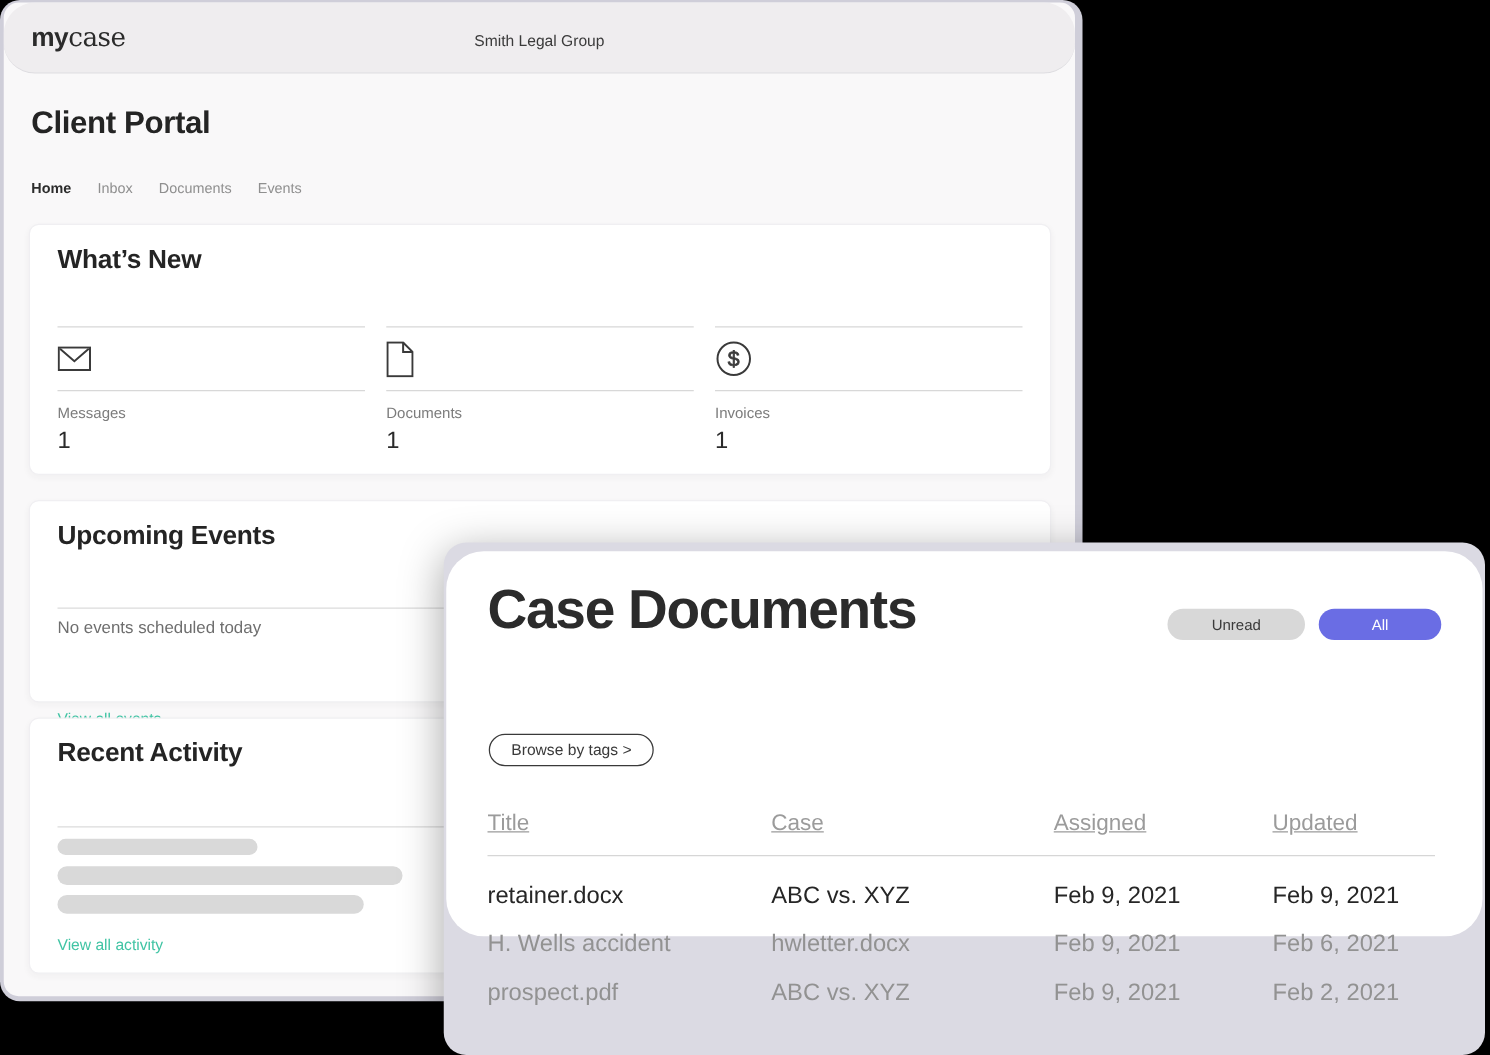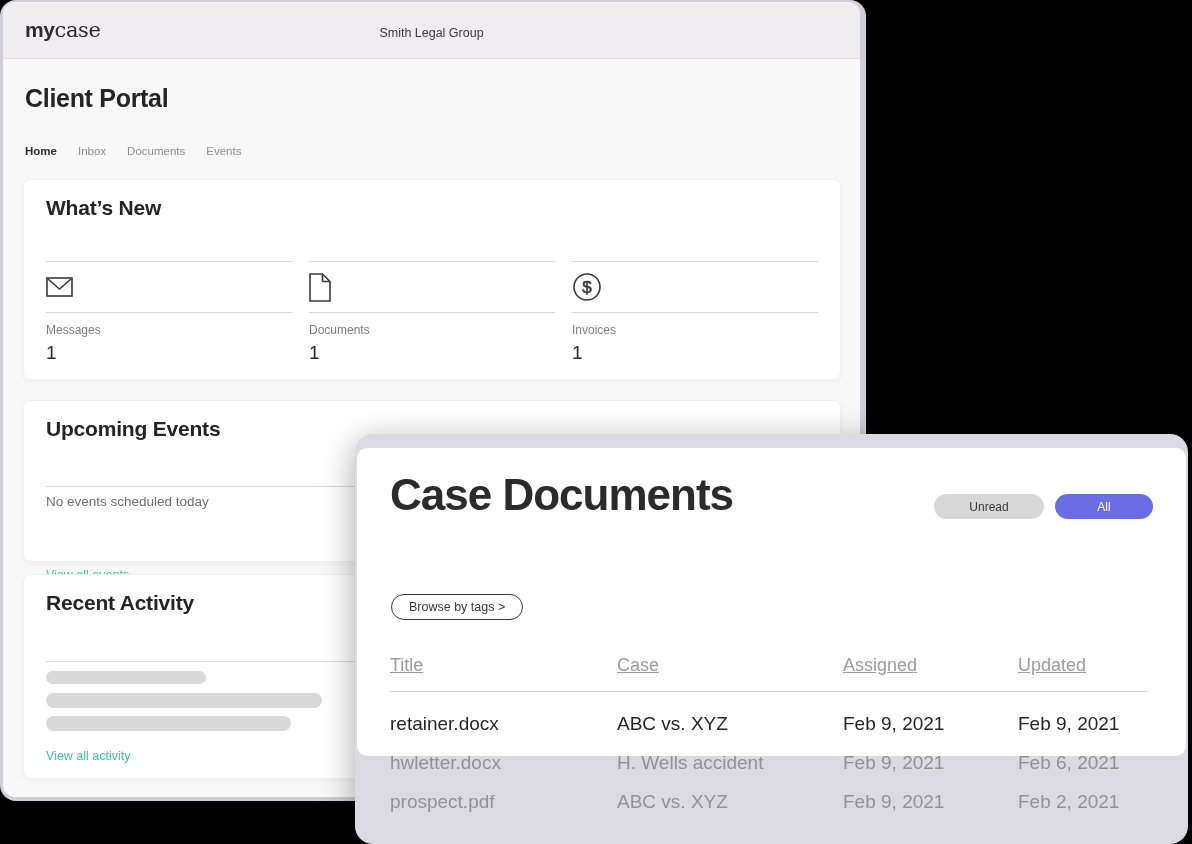--- a/index.html
+++ b/index.html
@@ -6,21 +6,21 @@
   html,body { background:#000; }
   body { font-family:"Liberation Sans", sans-serif; }
   .stage { position:relative; width:1192px; height:844px; background:#000; overflow:hidden; }
 
   
   .portal-backing { position:absolute; left:0; top:0; width:866px; height:801px;
     background:#cfced9; border-radius:16px; }
   .portal { position:absolute; left:3px; top:2px; width:857px; height:795px;
     background:#f9f8f9; border-radius:12px; overflow:hidden; }
   .portal-header { position:absolute; left:0; top:0; width:100%; height:57px;
-    background:#efedef; border-bottom:1px solid #dddce0; }
+    background:#efedef; border-bottom:1px solid #dddce0;border-radius:25px; }
   .logo { position:absolute; left:22px; top:16px; font-size:21px; color:#2b2b2b; letter-spacing:-0.4px; }
   .logo-my { font-weight:700; }
   .logo-case { font-family:"DejaVu Serif", serif; }
   .org { position:absolute; left:0; top:24px; width:100%; text-align:center;
     font-size:12.5px; color:#3b3b3b; }
   .page-title { position:absolute; left:22px; top:82px; font-size:25px; font-weight:600;
     color:#242424; letter-spacing:-0.3px; }
   .nav { position:absolute; left:22px; top:143px; display:flex; gap:21px; font-size:11.5px; }
   .nav-item { cursor:pointer; color:#8f8f8f; }
   .nav-item.active { color:#2c2c2c; font-weight:600; }
@@ -49,21 +49,21 @@
   #card-recent  .teal-link { top:174px; }
   .skeleton { position:absolute; left:22px; background:#d9d9d9; border-radius:10px; }
   .skel-1 { top:96px;  width:160px; height:13px; }
   .skel-2 { top:118px; width:276px; height:15px; }
   .skel-3 { top:141px; width:245px; height:15px; }
 
   
   .docs-backing { position:absolute; left:355px; top:434px; width:833px; height:410px;
     background:#dbdae3; border-radius:18px; box-shadow:0 8px 34px rgba(0,0,0,0.35); }
   .docs { position:absolute; left:357px; top:441px; width:829px; height:308px;
-    background:#fff; border-radius:10px;margin-top:7px; }
+    background:#fff; border-radius:30px; }
   .docs-title { position:absolute; left:33px; top:22px; font-size:44px; font-weight:700;
     color:#2b2b2b; letter-spacing:-1px; }
   .pill { position:absolute; top:46px; height:25px; border-radius:13px;
     display:flex; align-items:center; justify-content:center; font-size:12px; cursor:pointer; }
   .pill-unread { left:577px; width:110px; background:#d8d8d8; color:#3a3a3a; }
   .pill-all { left:698px; width:98px; background:#6a6de4; color:#ffffff; }
   .browse-btn { position:absolute; left:34px; top:146px; height:26px; padding:12px 17px;
     border:1.5px solid #3a3a3a; border-radius:14px; background:#fff;
     display:flex; align-items:center; font-size:12.5px; color:#3a3a3a; cursor:pointer; }
 
@@ -194,22 +194,22 @@
       <div class="tbody">
 
         <div class="trow unread">
           <span>retainer.docx</span>
           <span>ABC vs. XYZ</span>
           <span>Feb 9, 2021</span>
           <span>Feb 9, 2021</span>
         </div>
 
         <div class="trow read">
+          <span>H. Wells accident</span>
           <span>hwletter.docx</span>
-          <span>H. Wells accident</span>
           <span>Feb 9, 2021</span>
           <span>Feb 6, 2021</span>
         </div>
 
         <div class="trow read">
           <span>prospect.pdf</span>
           <span>ABC vs. XYZ</span>
           <span>Feb 9, 2021</span>
           <span>Feb 2, 2021</span>
         </div>

